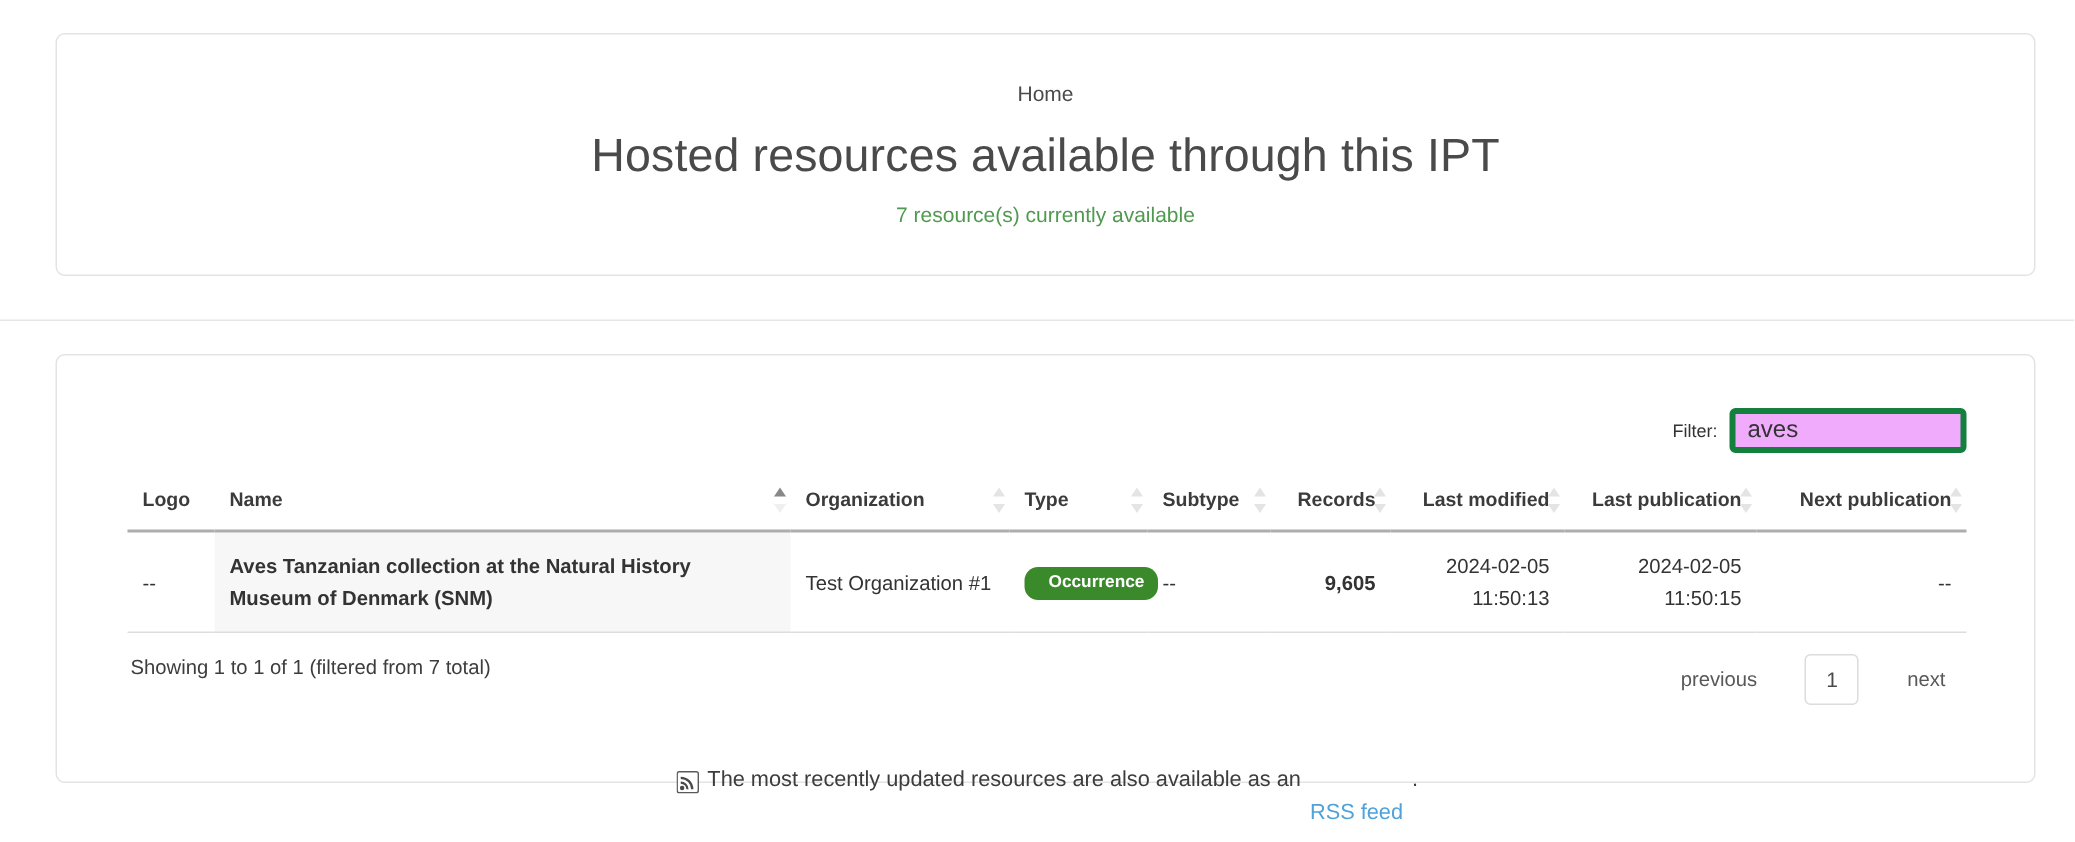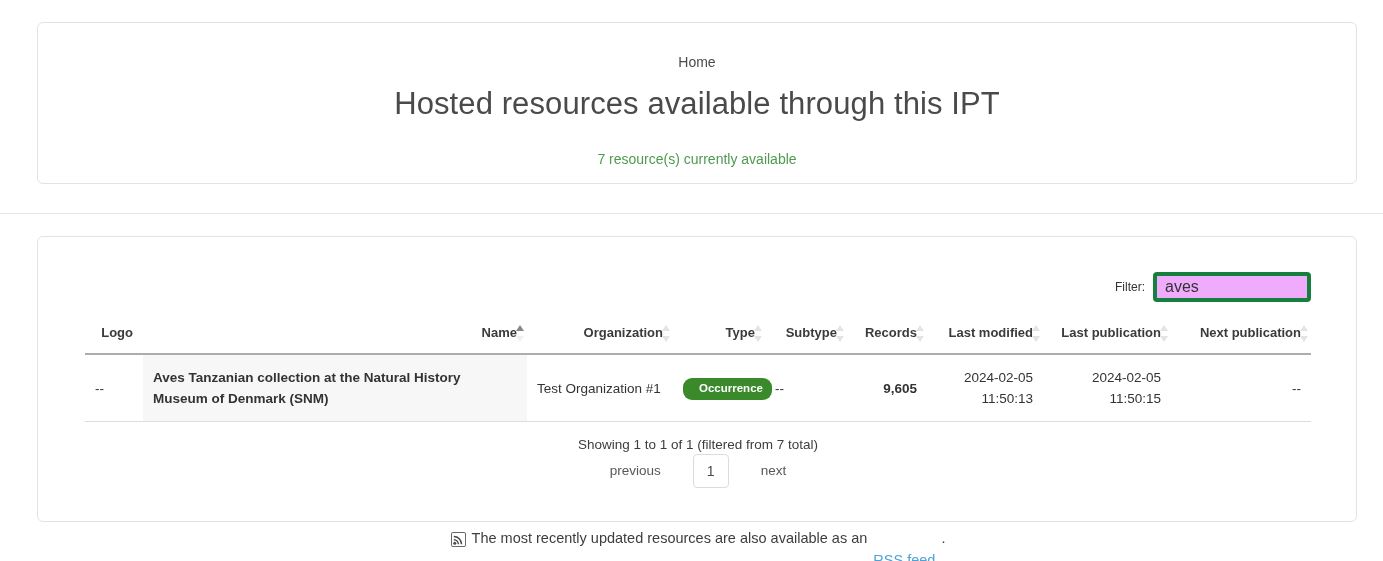--- a/index.html
+++ b/index.html
@@ -47,21 +47,21 @@
     font-weight: 400;
     color: #4a4a4a;
     margin: 14px 0 0 0;
     line-height: 38px;
     letter-spacing: 0.1px;
   }
   .subtitle {
     text-align: center;
     font-size: 14px;
     color: #4f9a4f;
-    margin-top: 27px;
+    margin-top: 11px;
     line-height: 18px;
   }
 
   
   .divider {
     position: absolute;
     left: 0;
     top: 213px;
     width: 1383px;
     height: 1px;
@@ -125,21 +125,21 @@
     border-bottom: 2px solid #adadb0;
     font-size: 13px;
     font-weight: bold;
     color: #3b3b3b;
     padding: 8px 10px 10px 10px;
     vertical-align: bottom;
     position: relative;
     line-height: 20px;
     box-sizing: border-box;
   }
-  th.th-left   { text-align: right; }
+  th.th-left   { text-align: left; }
   th.th-right  { text-align: right; }
 
   .sorter {
     position: absolute;
     width: 9px;
     height: 17px;
     right: 2px;
     bottom: 11px;
   }
   .sorter i {
@@ -179,25 +179,24 @@
     padding: 4px 9px 5px 16px;
     border-radius: 9px;
     white-space: nowrap;
   }
 
   .stacked { display: block; }
 
   
   .table-footer {
     display: flex;
-    align-items: center;
+    align-items: flex-start;
     justify-content: space-between;
     margin-top: 14px;
     padding: 0 2px;
-    flex-direction: column;
   }
   .showing-info {
     font-size: 13.5px;
     color: #3d3d3d;
     line-height: 18px;
   }
   .paginate {
     display: flex;
     align-items: center;
     gap: 12px;

